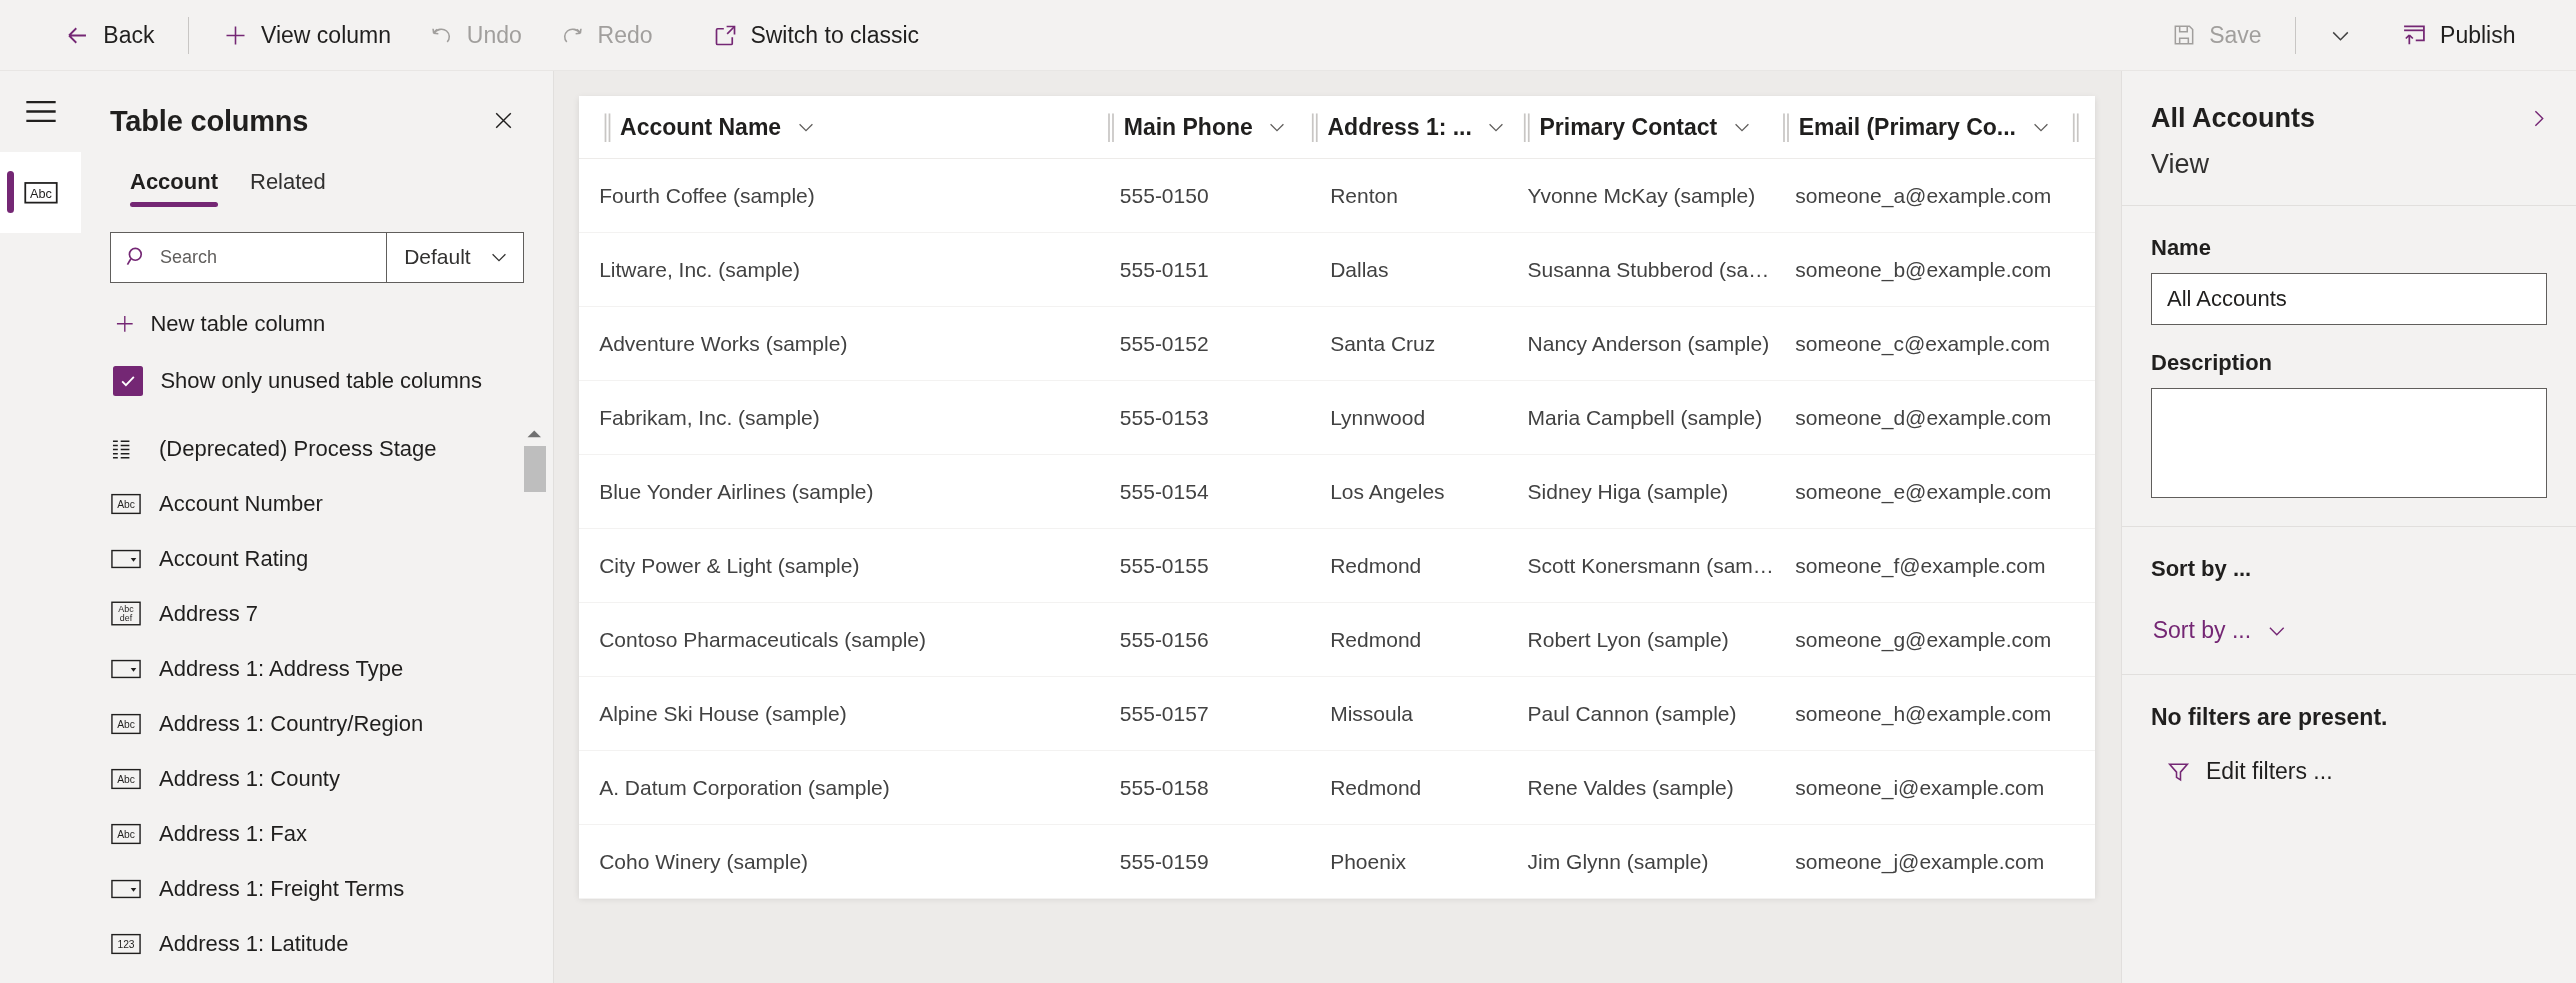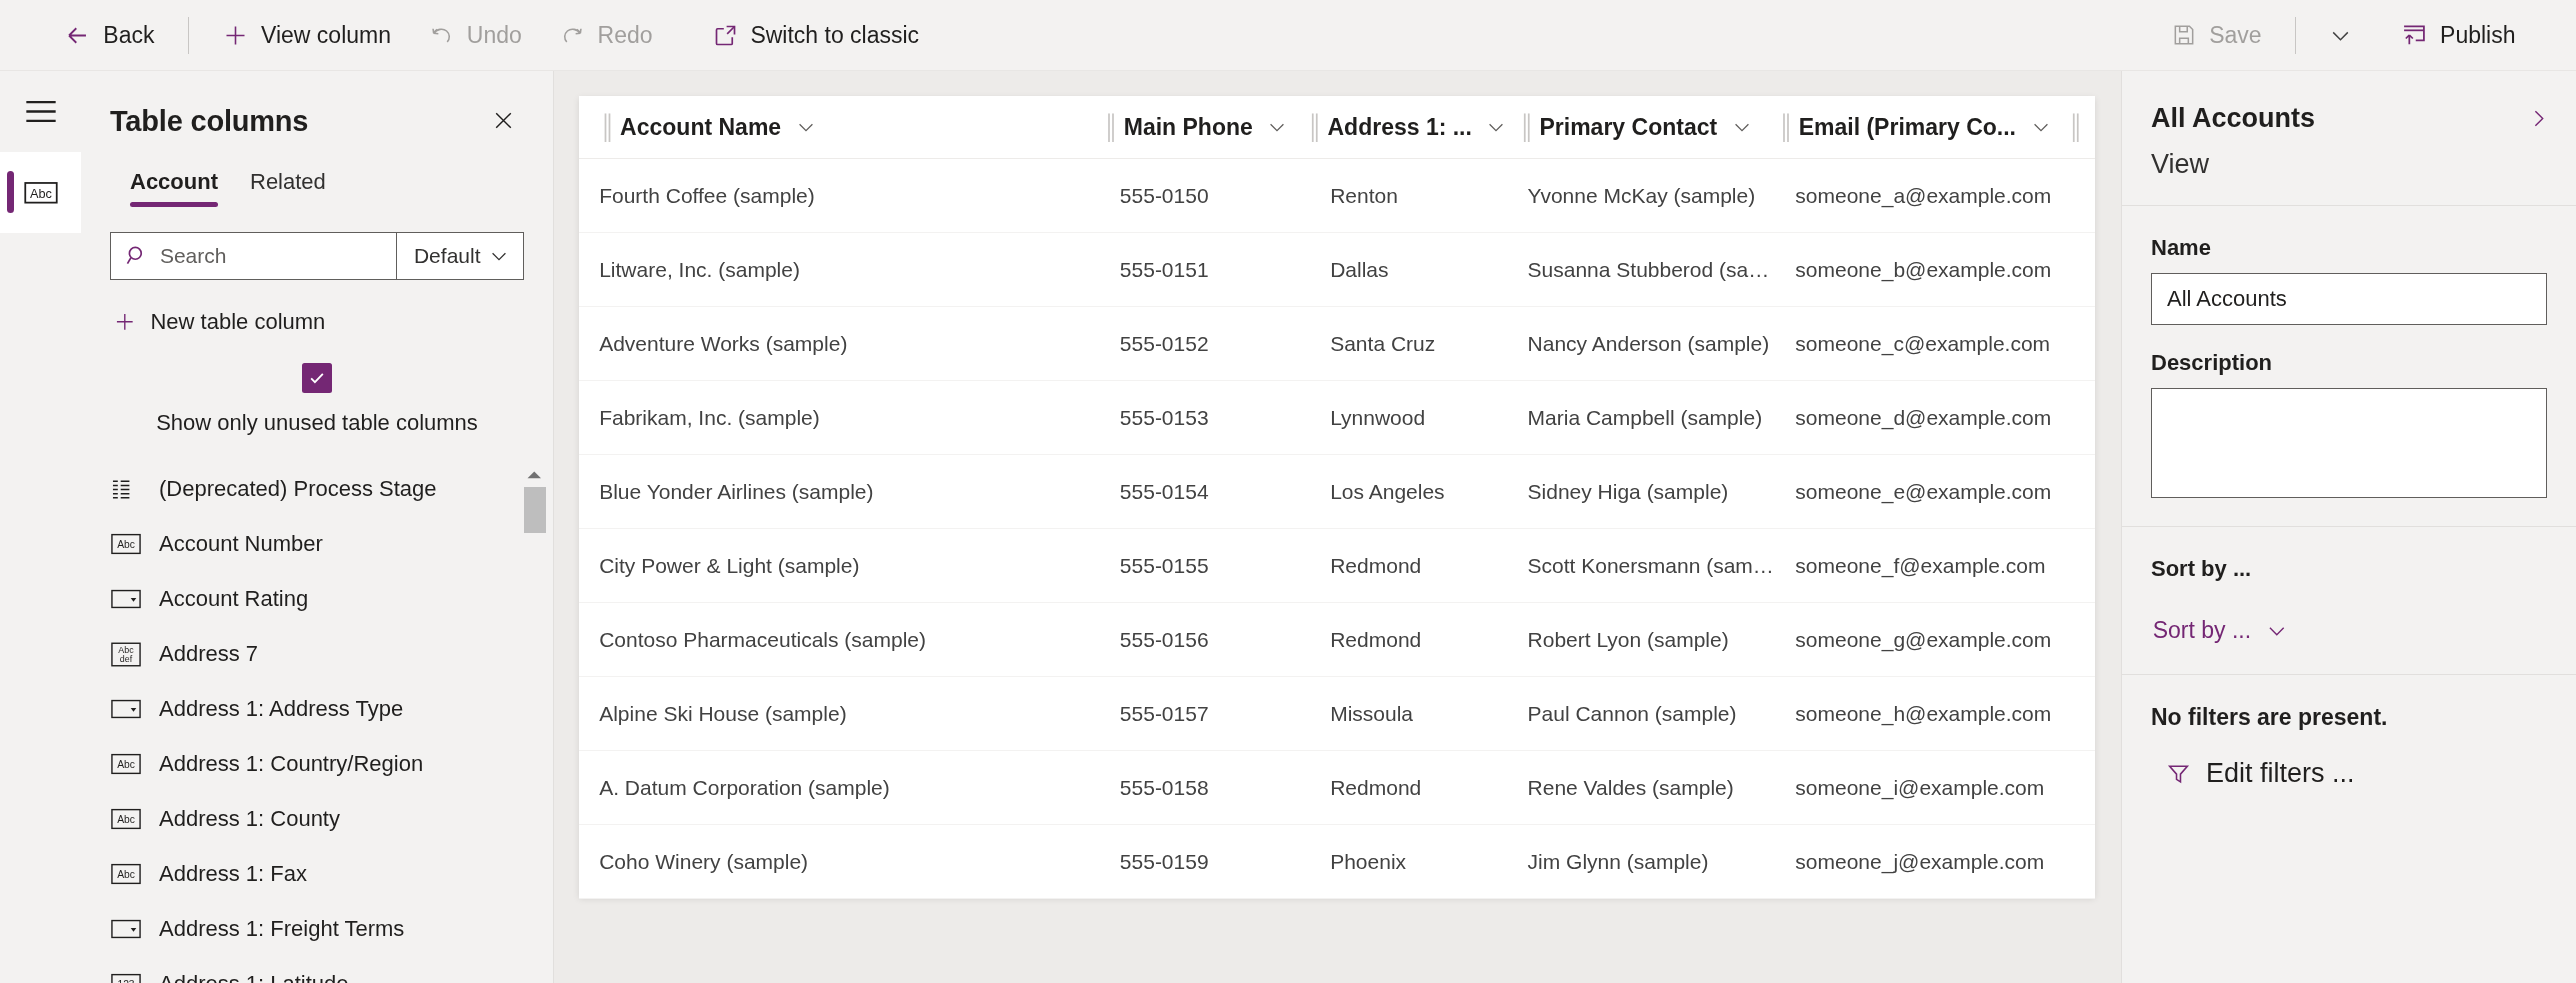--- a/index.html
+++ b/index.html
@@ -66,36 +66,36 @@
   .cp-tab.active::after {
     content: ""; position: absolute; left: 0; right: 0; bottom: 0; height: 4.2px;
     background: #742774; border-radius: 2.5px;
   }
   .cp-searchrow {
     margin: 25px 29px 0 29px; height: 51px; display: flex; align-items: stretch;
     background: #ffffff; border: 0.8px solid #605e5c;
   }
   .cp-searchbox { flex: 1 1 auto; display: flex; align-items: center; gap: 11.8px; padding: 0 13.5px; }
   .cp-searchbox input {
-    border: none; outline: none; font-size: 21px; color: #323130; width: 100%;
+    border: none; outline: none; font-size: 18px; color: #323130; width: 100%;
     background: transparent; font-family: inherit;
   }
   .cp-searchbox input::placeholder { color: #605e5c; }
   .cp-filtersel {
     width: 145px; border-left: 0.8px solid #605e5c; display: flex; align-items: center;
     justify-content: space-between; padding: 0 13.5px 0 17px; font-size: 21px; color: #323130;
     cursor: pointer;
   }
   .cp-newcol {
     display: flex; align-items: center; gap: 13.5px; margin: 22px 29px 0 29px;
     font-size: 22px; color: #201f1e; cursor: pointer; padding: 6.7px 3.4px;
   }
   .cp-checkrow {
     display: flex; align-items: center; gap: 17px; margin: 18.5px 29px 0 29px;
-    font-size: 22px; color: #201f1e; cursor: pointer; padding: 3.4px; flex-direction: column;
+    font-size: 22px; color: #201f1e; cursor: pointer; padding: 3.4px;
   }
   .cbox {
     width: 30px; height: 30px; background: #742774; border-radius: 2.5px;
     display: flex; align-items: center; justify-content: center; flex: 0 0 auto;
   }
   .cp-listwrap {
     position: relative; margin-top: 22px; flex: 1 1 auto; overflow: hidden;
   }
   .cp-list { padding-left: 29px; padding-right: 37px; }
   .cp-row {
@@ -166,21 +166,21 @@
     outline: none; resize: none;
   }
   .pr-gap { height: 25px; }
   .pr-sortlink {
     display: inline-flex; align-items: center; gap: 13.5px; margin-top: 18.5px;
     font-size: 23px; color: #742774; cursor: pointer; padding: 5px 5px 5px 1.7px;
   }
   .pr-nofilters { font-size: 23px; font-weight: 600; color: #201f1e; }
   .pr-editfilters {
     display: inline-flex; align-items: center; gap: 15px; margin-top: 22px; margin-left: 10px;
-    font-size: 27px; color: #201f1e; cursor: pointer; padding: 5px;
+    font-size: 23px; color: #201f1e; cursor: pointer; padding: 5px;
   }
 </style>
 </head>
 <body>
 
 <div id="app">
 
   <div class="cmdbar">
     <div class="cmd-left">
 

